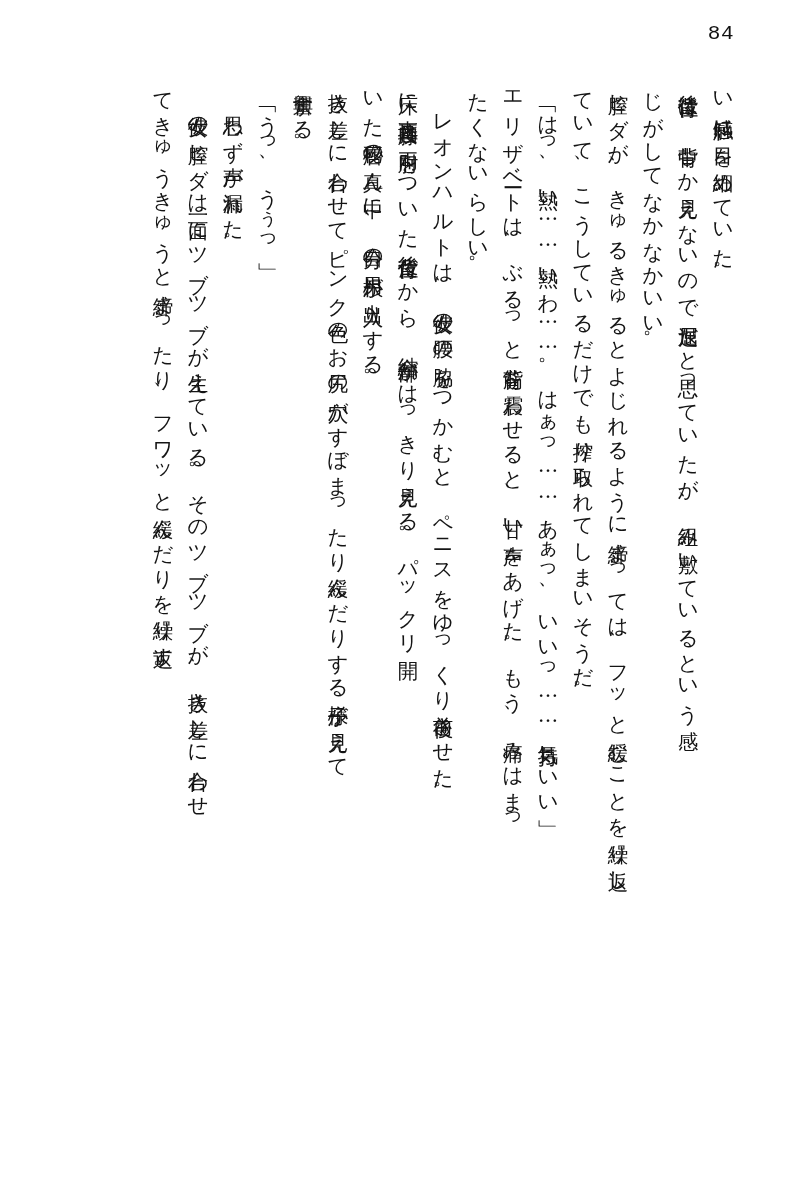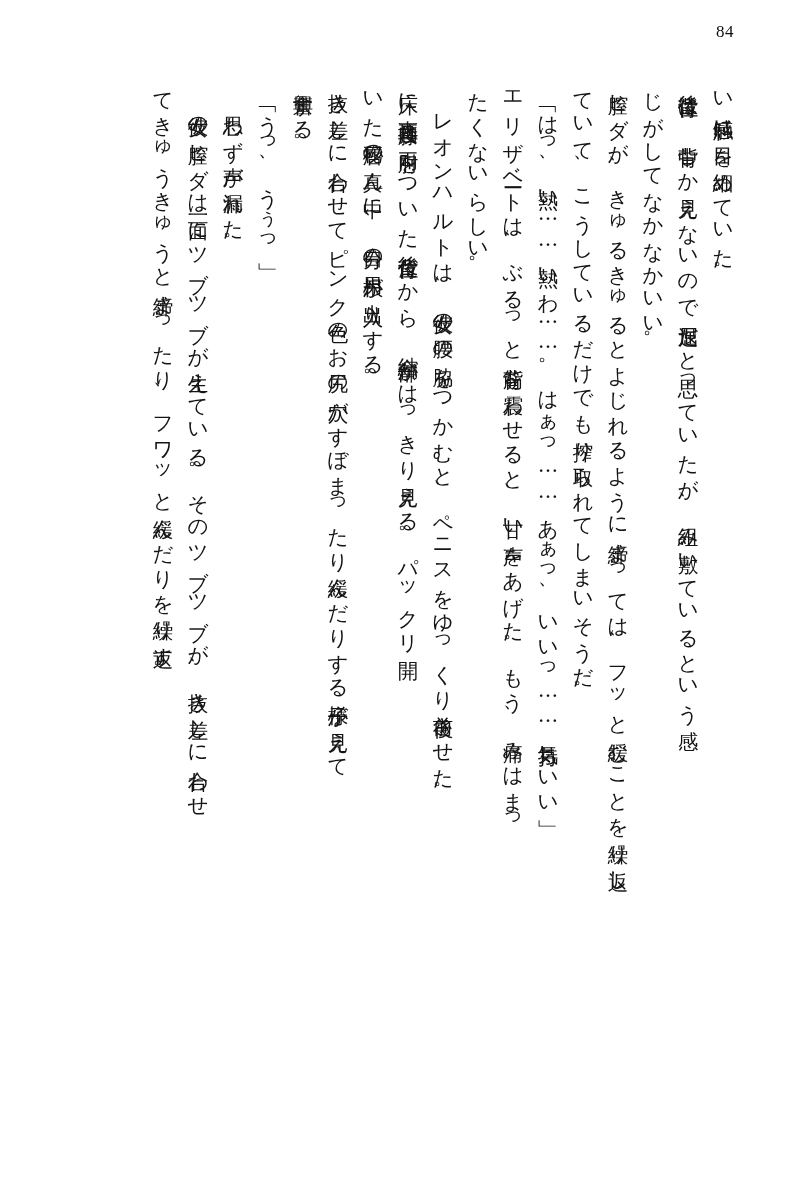--- a/index.html
+++ b/index.html
@@ -18,22 +18,22 @@
     position: relative;
     width: 792px;
     height: 1200px;
     box-sizing: border-box;
     background: #ffffff;
   }
   .page-number {
     position: absolute;
     top: 22px;
     right: 58px;
-    font-size: 17px;
-    font-family: Liberation Serif, serif;
+    font-size: 21px;
+    font-family: Liberation Mono, monospace;
     letter-spacing: 0.5px;
     color: #111;
   }
   .text-body {
     position: absolute;
     top: 78px;
     right: 52px;
     left: 52px;
     bottom: 28px;
     display: flex;

